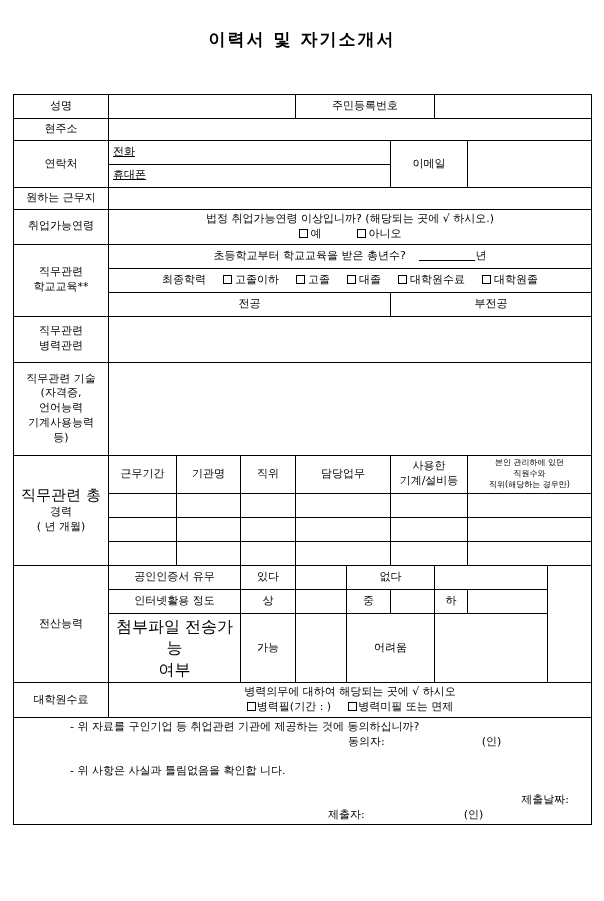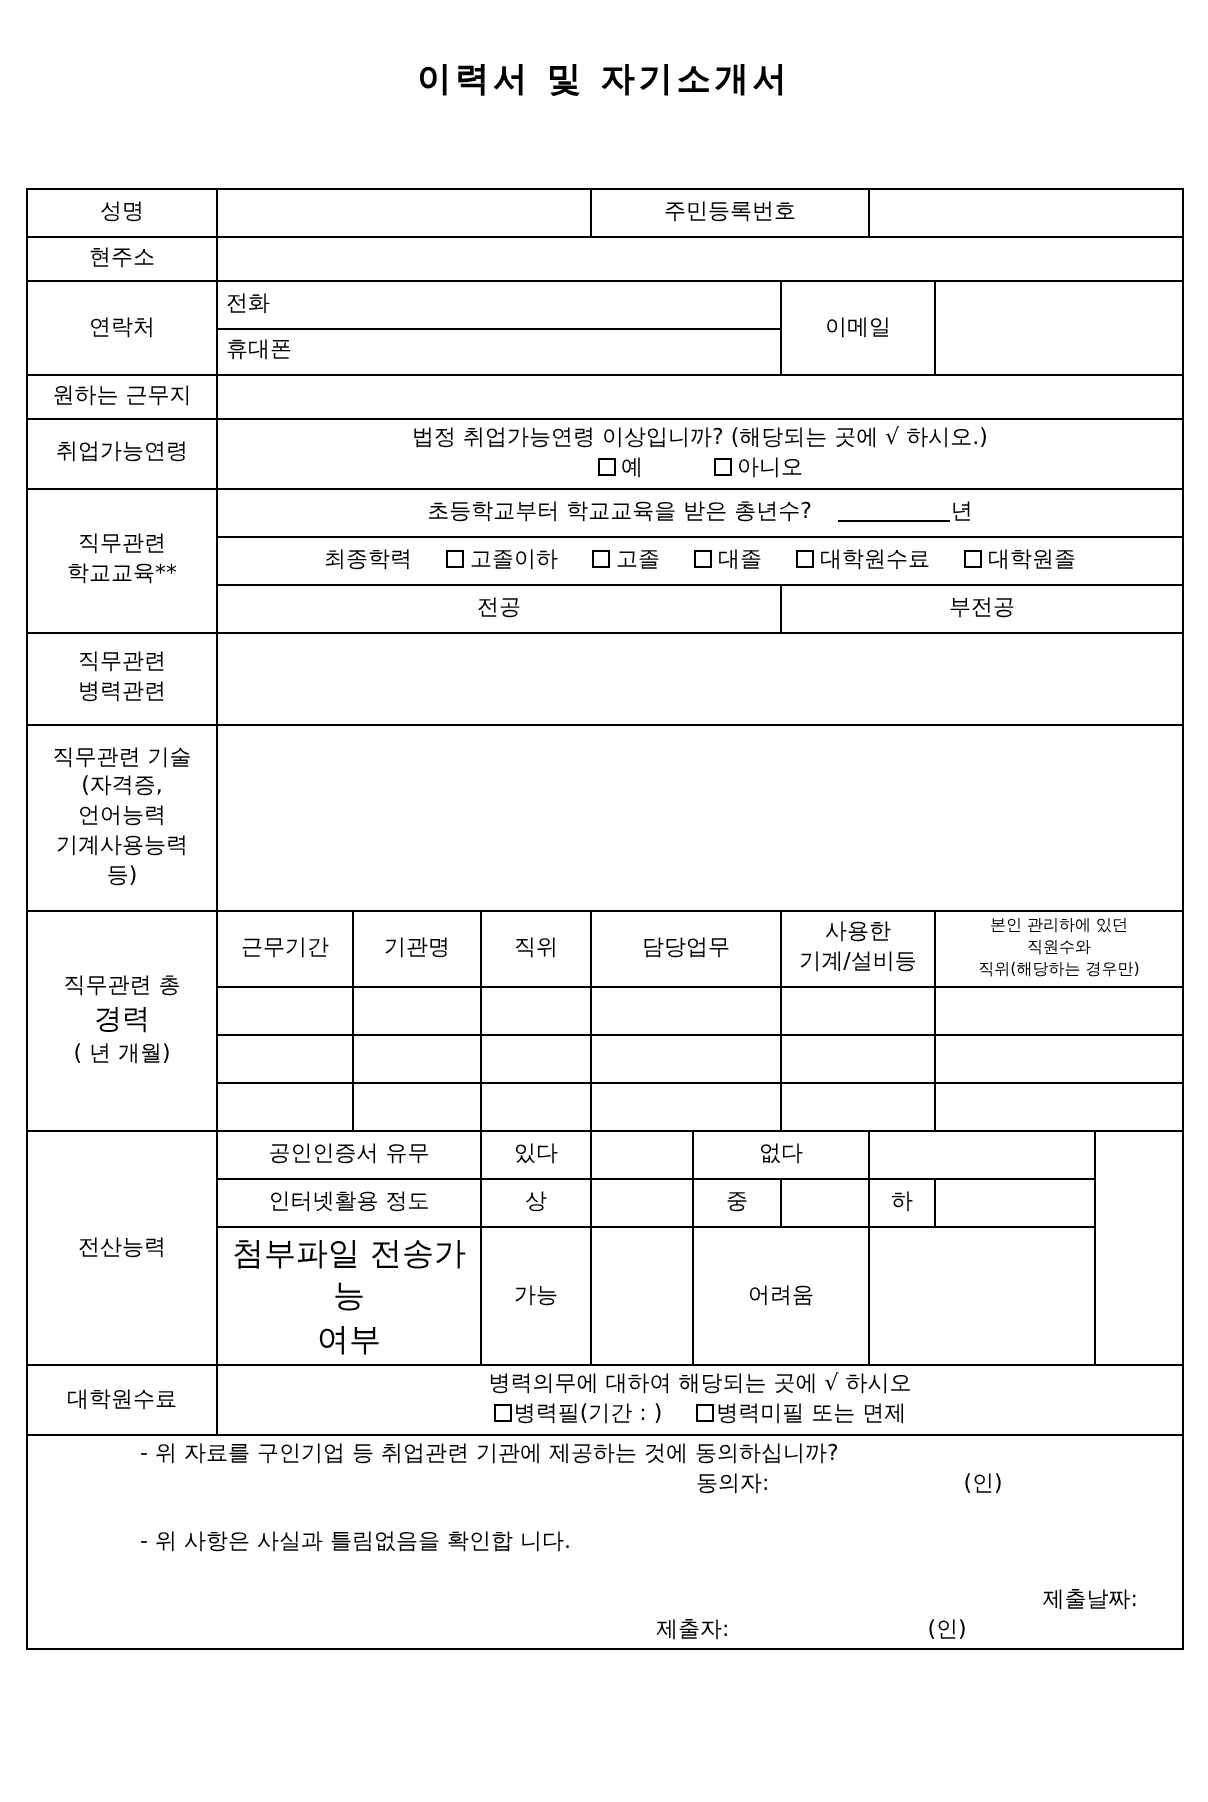--- a/index.html
+++ b/index.html
@@ -83,21 +83,21 @@
   }
   table.inner td {
     border: 0;
     border-bottom: 1px solid #000;
     font-size: 11px;
     padding: 2px 4px;
     height: 23px;
   }
   table.inner tr:last-child td { border-bottom: 0; }
 
-  .nopad { padding: 0 !important; }
+  .nopad { padding: 0 !important; text-decoration: underline; }
 
   .career-head td {
     text-align: center;
     font-size: 9.5px;
     line-height: 1.25;
     padding: 2px 1px;
   }
   .career-head td.tiny { font-size: 8px; }
 
   .footer-box {
@@ -225,22 +225,22 @@
         <span class="stack-line">(자격증,</span>
         <span class="stack-line">언어능력</span>
         <span class="stack-line">기계사용능력</span>
         <span class="stack-line">등)</span>
       </td>
       <td colspan="10"></td>
     </tr>
 
     <tr class="career-head">
       <td class="lab" rowspan="4">
-        <span class="stack-line" style="font-size:11px">직무관련 총</span>
-        <span class="stack-line" style="font-size:14px">경력</span>
+        <span class="stack-line" style="font-size:15px">직무관련 총</span>
+        <span class="stack-line" style="font-size:11px">경력</span>
         <span class="stack-line" style="font-size:11px">(   년    개월)</span>
       </td>
       <td style="height:38px">근무기간</td>
       <td>기관명</td>
       <td>직위</td>
       <td colspan="2">담당업무</td>
       <td colspan="2">
         <span class="stack-line">사용한</span>
         <span class="stack-line">기계/설비등</span>
       </td>

